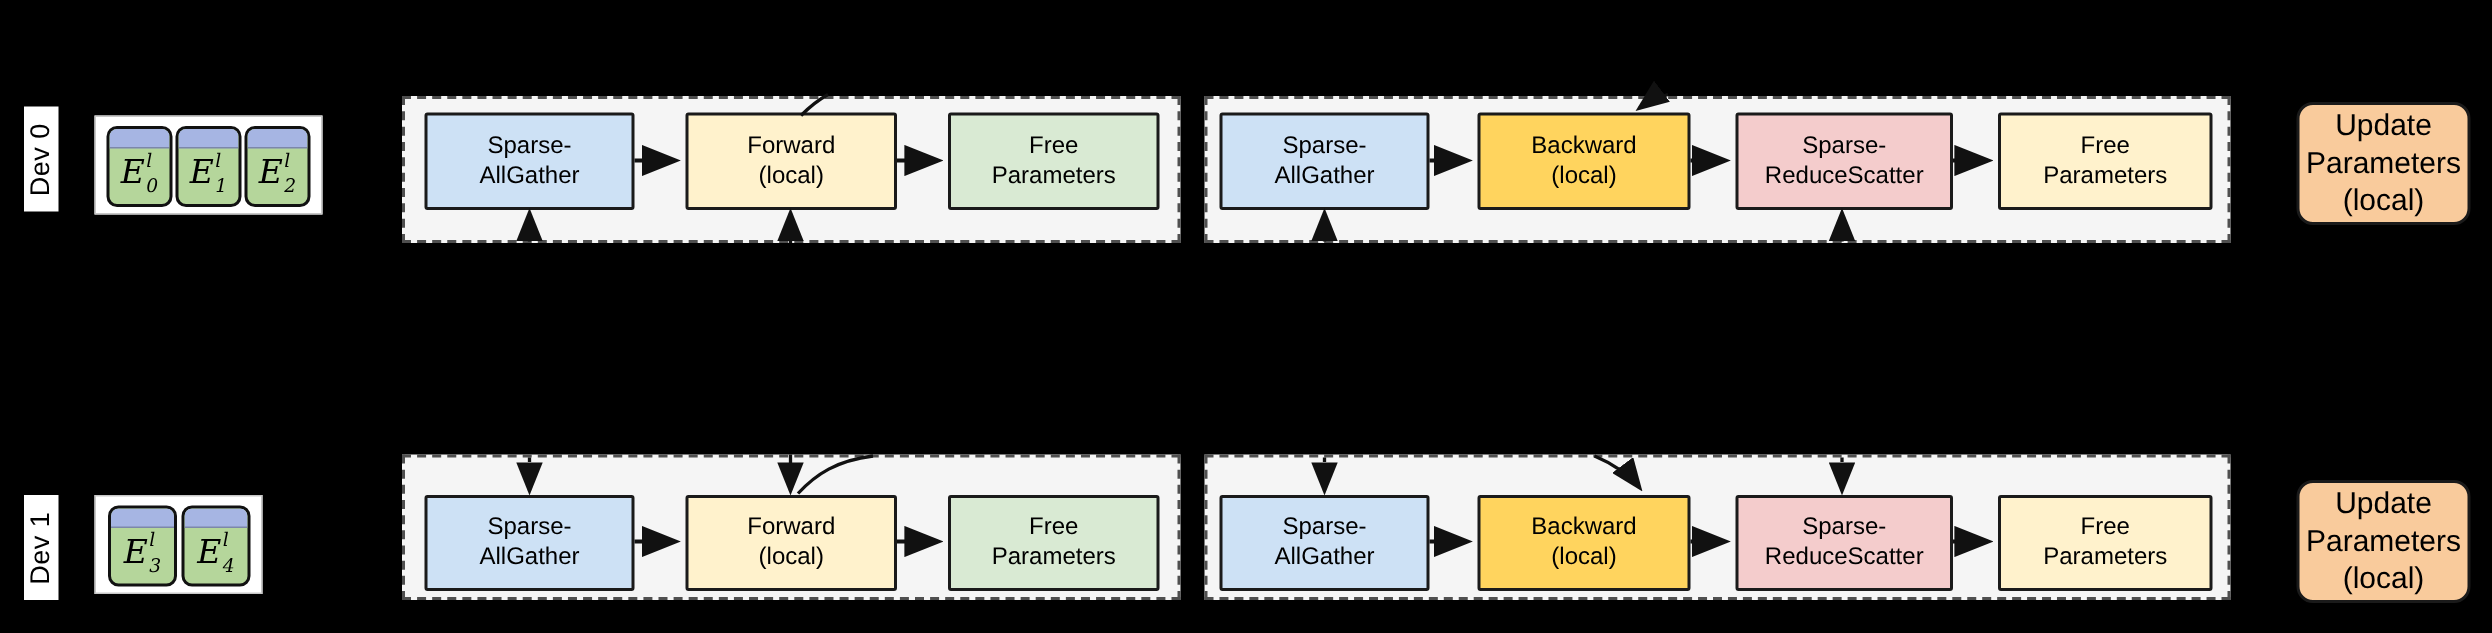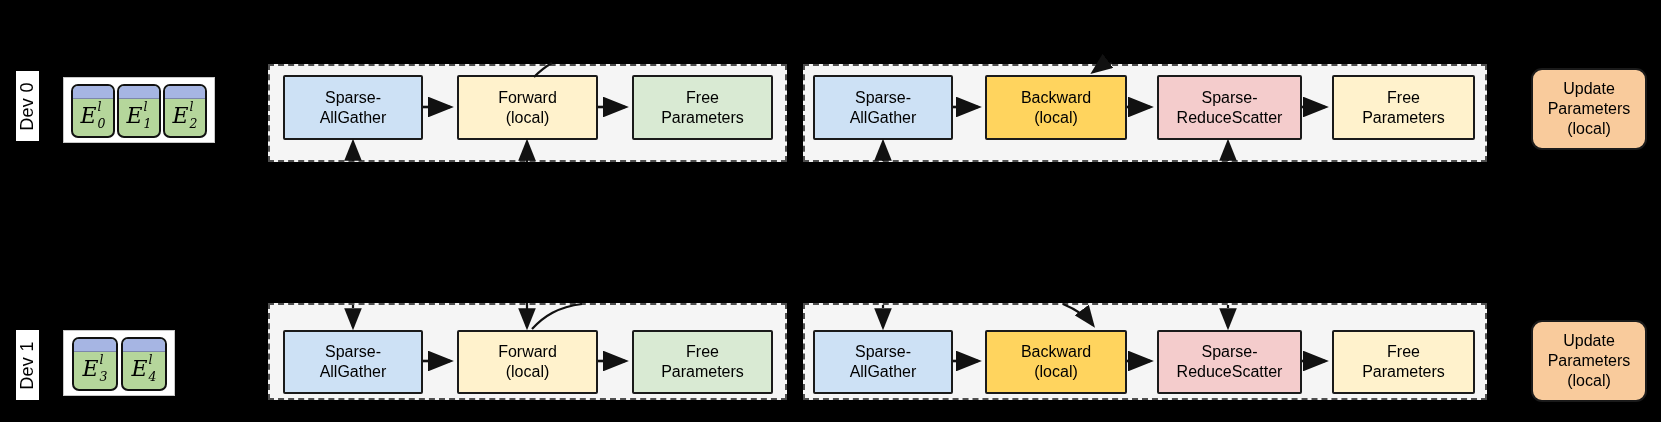--- a/index.html
+++ b/index.html
@@ -2,21 +2,21 @@
 <html><head>
 <meta charset="utf-8">
 <style>
   html,body{margin:0;padding:0;background:#000;}
   #canvas{position:relative;width:1661px;height:422px;overflow:hidden;
           font-family:"Liberation Sans",sans-serif;color:#000;}
   .container{position:absolute;background:#f5f5f5;border:2px dashed #4f4f4f;box-sizing:border-box;}
   .box{position:absolute;border:2px solid #1a1a1a;border-radius:2px;box-sizing:border-box;
        display:flex;flex-direction:column;align-items:center;justify-content:center;
        font-size:16px;line-height:1.22;text-align:center;}
-  .update{border-radius:11px;font-size:16px;line-height:1.25;}
+  .update{border-radius:11px;font-size:20px;line-height:1.25;}
   .dev-strip{position:absolute;display:flex;align-items:center;justify-content:center;}
   .dev-strip span{transform:rotate(-90deg);white-space:nowrap;font-size:18px;letter-spacing:.3px;}
   .experts-outer{position:absolute;background:#fff;border:1px solid #c7c7c7;box-sizing:border-box;}
   .expert{position:absolute;border:2px solid #111;border-radius:7px;overflow:hidden;box-sizing:border-box;
           display:flex;align-items:center;justify-content:center;}
   .expert .band{position:absolute;top:0;left:0;right:0;height:12px;border-bottom:1px solid rgba(0,0,0,.25);}
   .elabel{position:relative;display:flex;align-items:center;margin-top:9px;
           font-family:"DejaVu Serif",serif;font-style:italic;}
   .e-base{font-size:22px;}
   .e-scripts{display:flex;flex-direction:column;justify-content:space-between;height:30px;

